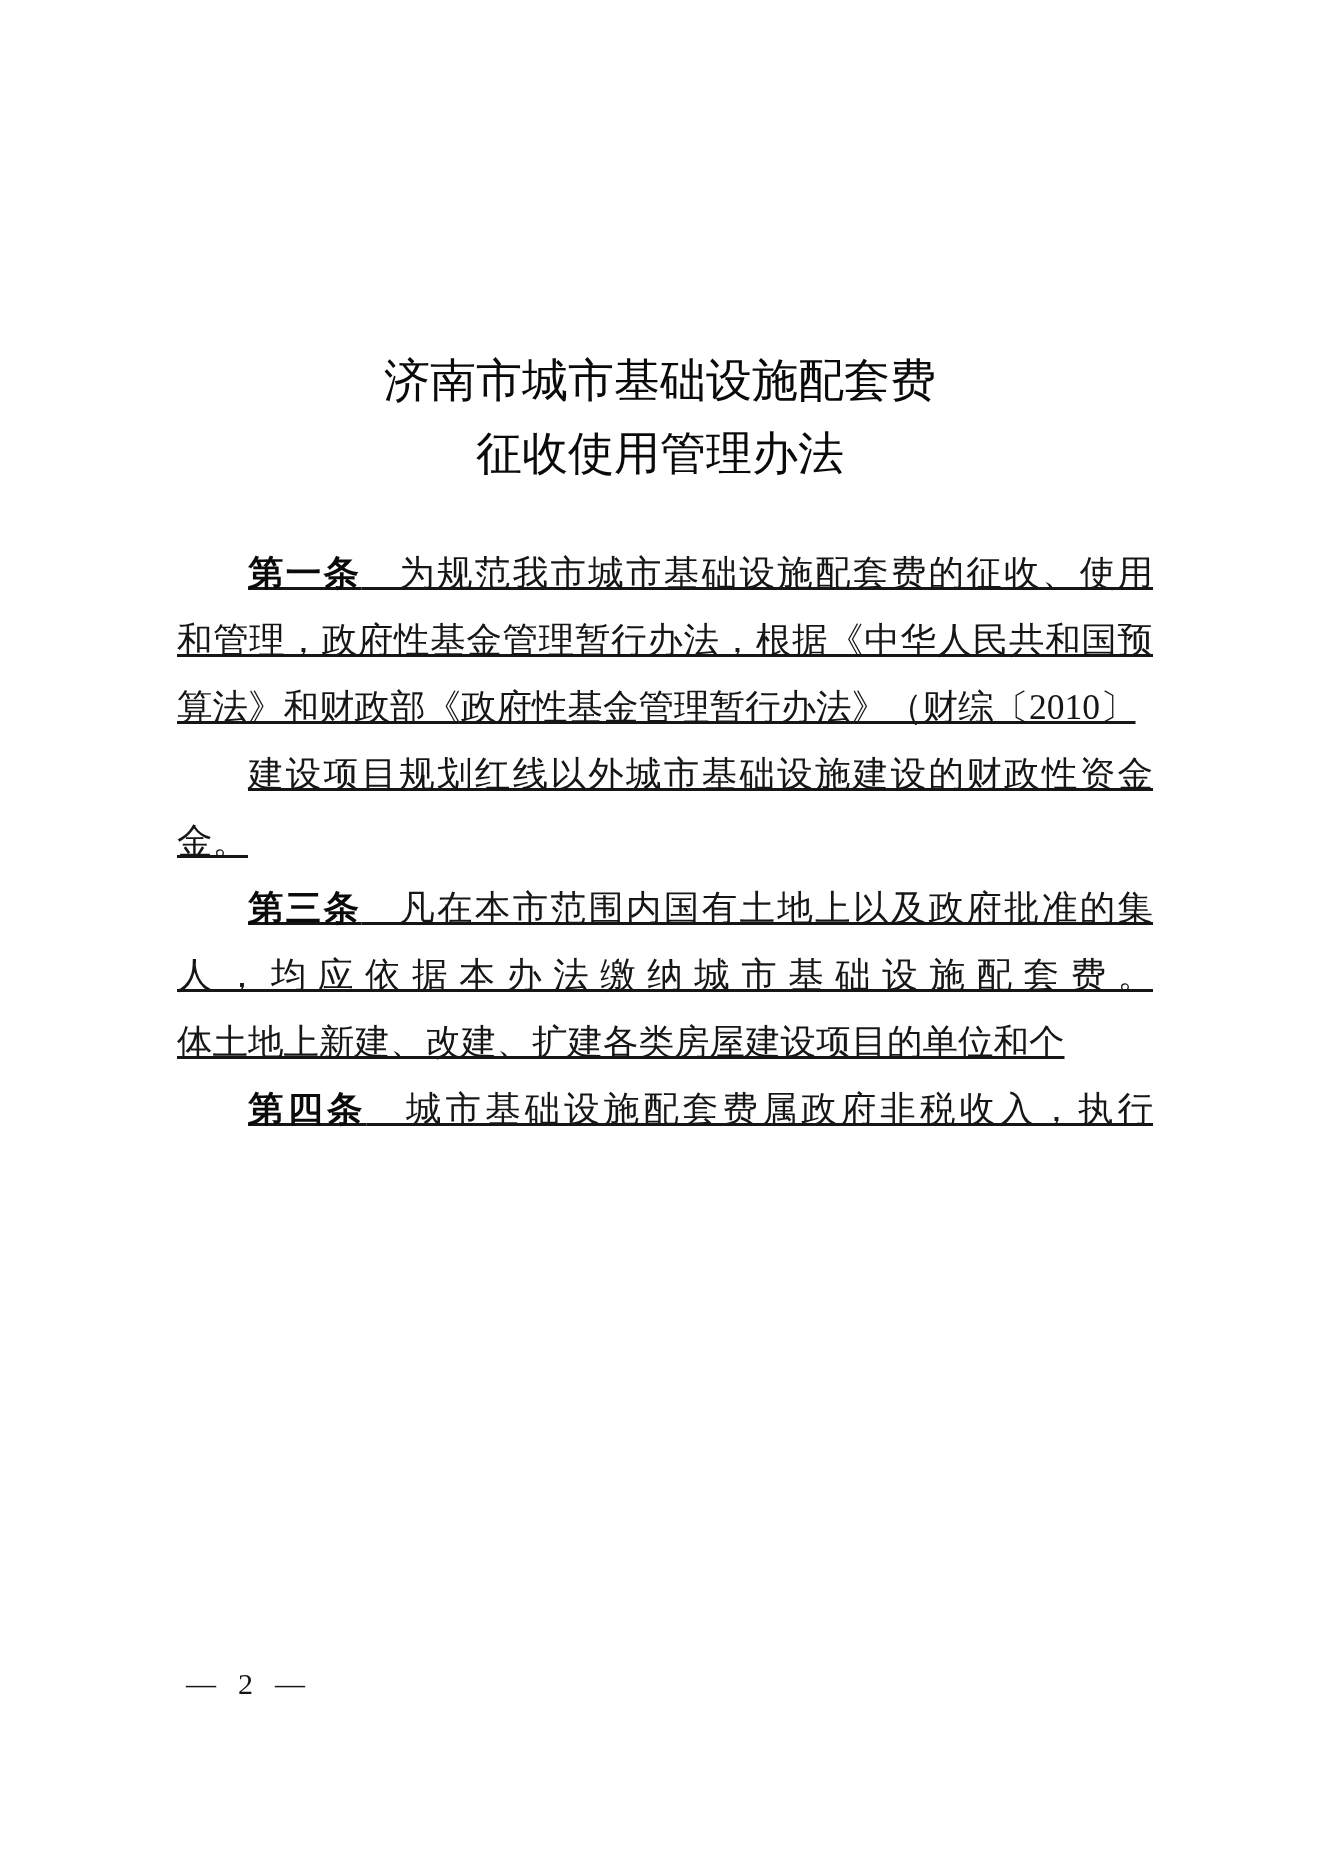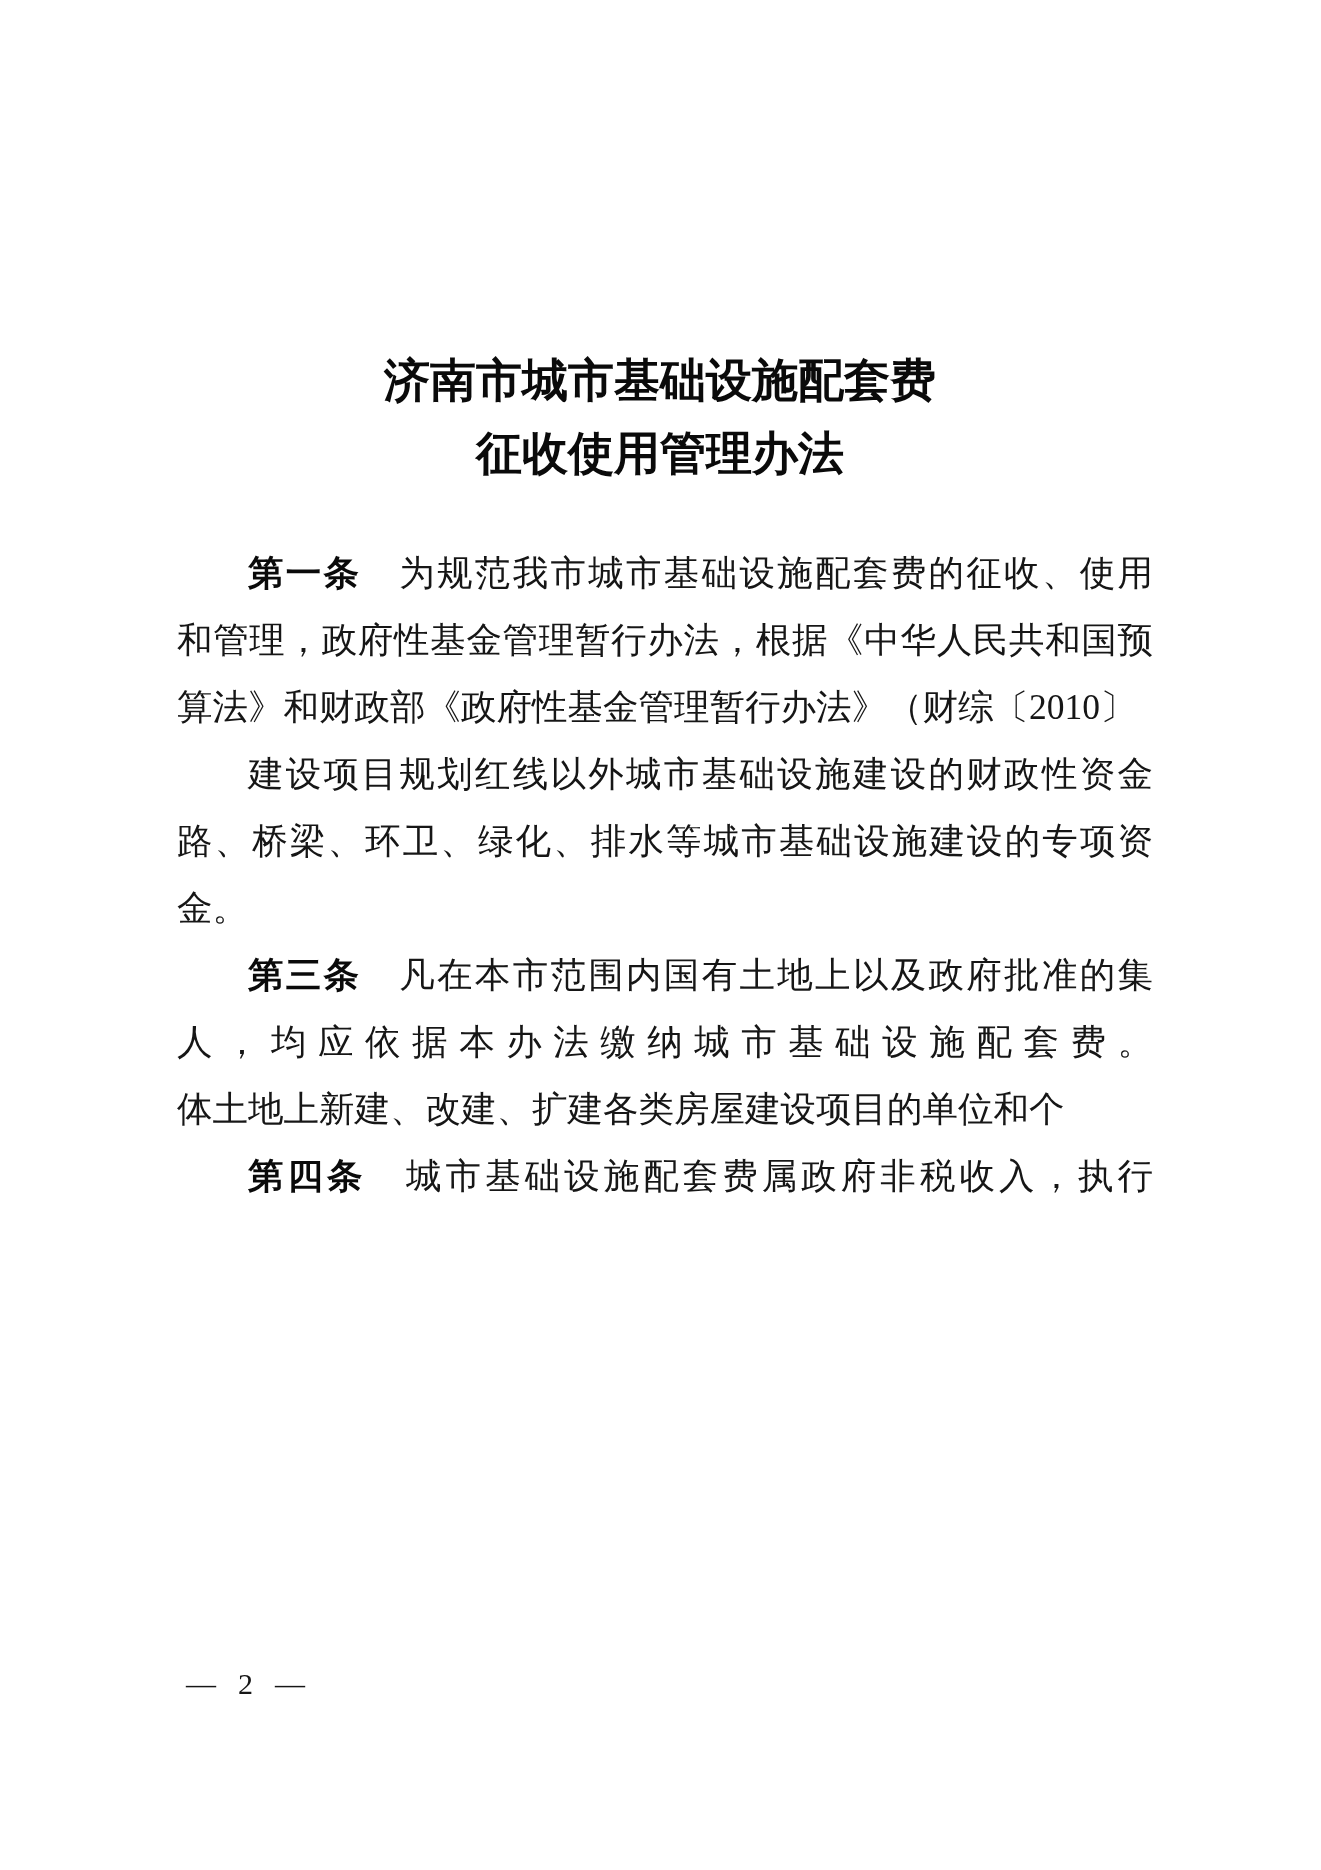--- a/index.html
+++ b/index.html
@@ -21,35 +21,35 @@
     width: 1321px;
     height: 1870px;
     background: #ffffff;
   }
   .doc-title {
     position: absolute;
     top: 344px;
     left: 172px;
     width: 976px;
     text-align: center;
-    font-weight: bold;
+    font-weight: normal;
     font-size: 46px;
     line-height: 73px;
     color: #0a0a0a;
   }
   .doc-body {
     position: absolute;
     top: 540px;
     left: 177px;
     width: 976px;
     font-size: 35.5px;
     line-height: 67px;
     color: #161616;
   }
-  .para { margin: 0; }
+  .para { margin: 0; text-decoration: underline; }
   .line {
     text-align: justify;
     text-align-last: justify;
   }
   .para .line:first-child { text-indent: 2em; }
   .para .line:last-child { text-align-last: left; }
   .doc-body .para:last-child .line:last-child { text-align-last: justify; }
   .article-label {
     font-family: "Liberation Sans", sans-serif;
     font-weight: 700;
@@ -78,21 +78,20 @@
   </div>
 
   <div class="doc-body">
       <div class="para">
         <div class="line"><b class="article-label">第一条</b>　为规范我市城市基础设施配套费的征收、使用</div>
         <div class="line">和管理，政府性基金管理暂行办法，根据《中华人民共和国预</div>
         <div class="line">算法》和财政部《政府性基金管理暂行办法》（财综〔2010〕</div>
       </div>
       <div class="para">
         <div class="line">建设项目规划红线以外城市基础设施建设的财政性资金</div>
-        <div class="line">路、桥梁、环卫、绿化、排水等城市基础设施建设的专项资</div>
         <div class="line">金。</div>
       </div>
       <div class="para">
         <div class="line"><b class="article-label">第三条</b>　凡在本市范围内国有土地上以及政府批准的集</div>
         <div class="line">人，均应依据本办法缴纳城市基础设施配套费。</div>
         <div class="line">体土地上新建、改建、扩建各类房屋建设项目的单位和个</div>
       </div>
       <div class="para">
         <div class="line"><b class="article-label">第四条</b>　城市基础设施配套费属政府非税收入，执行</div>
       </div>

